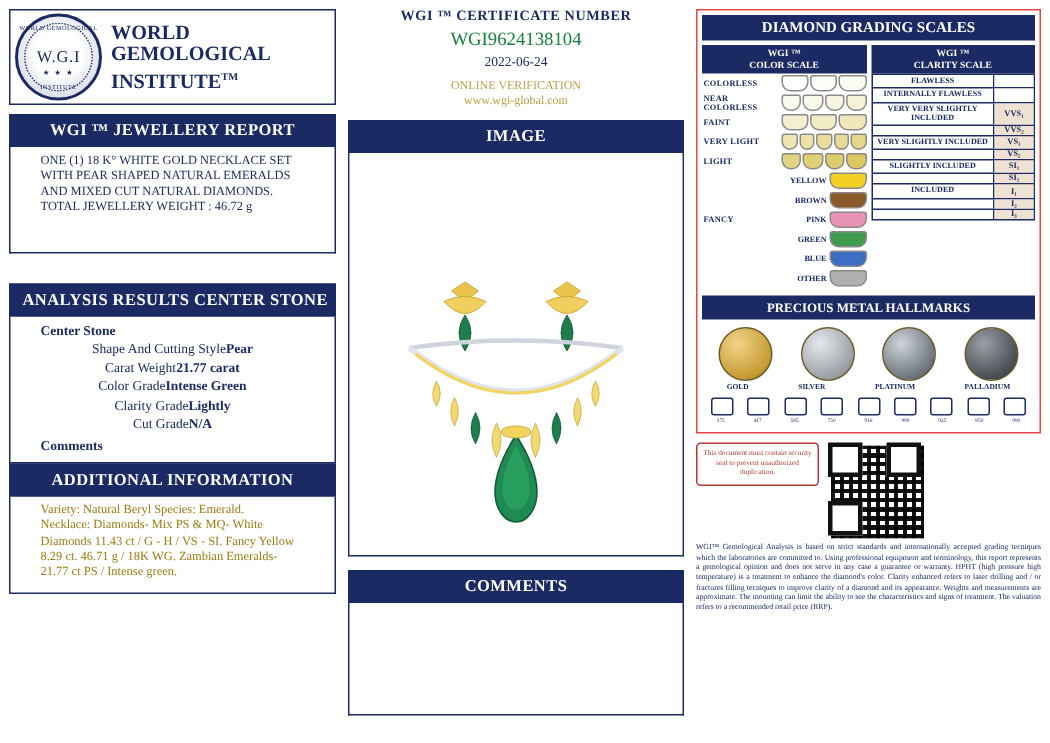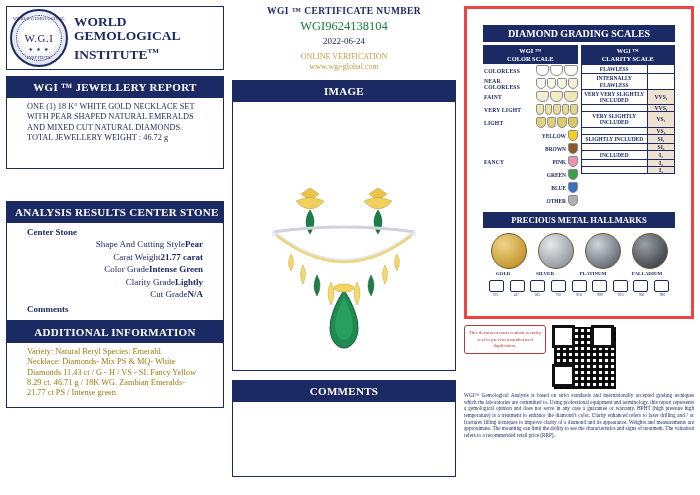--- a/index.html
+++ b/index.html
@@ -40,21 +40,21 @@
 
   .bar{
     background:#1b2a62;color:#ffffff;text-align:center;font-weight:bold;
     font-size:11px;letter-spacing:.3px;padding:4px 2px;border:1px solid #1b2a62;
   }
   .bar.left-al{text-align:left;padding-left:8px;}
   .panel{border:1px solid #1b2a62;border-top:none;padding:4px 20px;font-size:8.3px;line-height:10.4px;}
   .panel.desc{min-height:62px;}
   .gold{color:#9a7b12;}
 
-  .kv{display:flex;justify-content:flex-end;font-size:9px;line-height:12.4px;}
+  .kv{display:flex;justify-content:center;font-size:9px;line-height:12.4px;}
   .kv .k{color:#1b2a62;}
   .kv .v{font-weight:bold;color:#1b2a62;text-align:right;}
   .subhead{font-weight:bold;font-size:9px;color:#1b2a62;margin-bottom:1px;}
 
   
   #mid{left:232px;top:6px;width:224px;height:483px;}
   .cert-head{text-align:center;}
   .cert-title{font-weight:bold;font-size:9.5px;letter-spacing:.4px;color:#1b2a62;}
   .cert-num{font-weight:normal;font-size:12.5px;color:#15803d;margin-top:3px;}
   .cert-date{font-size:9px;color:#1b2a62;margin-top:2px;}
@@ -62,21 +62,21 @@
 
   .img-bar{margin-top:8px;}
   .img-box{border:1px solid #1b2a62;border-top:none;height:268px;background:#ffffff;position:relative;overflow:hidden;}
   .jewel{position:absolute;left:0;top:0;right:0;bottom:0;}
 
   .comments-bar{margin-top:9px;}
   .comments-box{border:1px solid #1b2a62;border-top:none;height:74px;}
 
   
   #right{left:464px;top:6px;width:230px;height:483px;}
-  .scale-wrap{border:3px solid #ef4444;padding:16px;}
+  .scale-wrap{border:1px solid #ef4444;padding:3px;}
   .scale-head{background:#1b2a62;color:#fff;text-align:center;font-weight:bold;font-size:10px;padding:3px;}
   .scale-cols{display:flex;gap:3px;margin-top:3px;}
   .scale-col{flex:1;}
   .sc-title{background:#1b2a62;color:#fff;text-align:center;font-size:6.4px;font-weight:bold;line-height:7.6px;padding:2px 0;}
 
   .grid-row{display:flex;align-items:stretch;}
   .grp-label{width:52px;font-size:5.6px;font-weight:bold;color:#1b2a62;display:flex;align-items:center;padding-left:1px;letter-spacing:.2px;}
   .stones{flex:1;display:flex;gap:1px;padding:1px 0;}
   .stone{flex:1;height:9px;border-radius:2px 2px 6px 6px;border:.5px solid #8a8a8a;}
   .lbl{width:13px;font-size:5.4px;font-weight:bold;color:#1b2a62;display:flex;align-items:center;justify-content:center;}
@@ -132,21 +132,21 @@
       <div class="logo-text">
         <div>WORLD</div>
         <div>GEMOLOGICAL</div>
         <div><span>INSTITUTE</span><sup>TM</sup></div>
       </div>
     </div>
 
     <div class="bar" style="margin-top:6px">WGI ™ JEWELLERY REPORT</div>
     <div class="panel desc">ONE (1) 18 K° WHITE GOLD NECKLACE SET WITH PEAR SHAPED NATURAL EMERALDS AND MIXED CUT NATURAL DIAMONDS. TOTAL JEWELLERY WEIGHT : 46.72 g</div>
 
-    <div class="bar left-al" style="margin-top:32px">ANALYSIS RESULTS  CENTER STONE</div>
+    <div class="bar left-al" style="margin-top:20px">ANALYSIS RESULTS  CENTER STONE</div>
     <div class="panel">
       <div class="subhead">Center Stone</div>
       <div class="kv">
           <span class="k">Shape And Cutting Style</span>
           <span class="v">Pear</span>
         </div>
       <div class="kv">
           <span class="k">Carat Weight</span>
           <span class="v">21.77 carat</span>
         </div>

